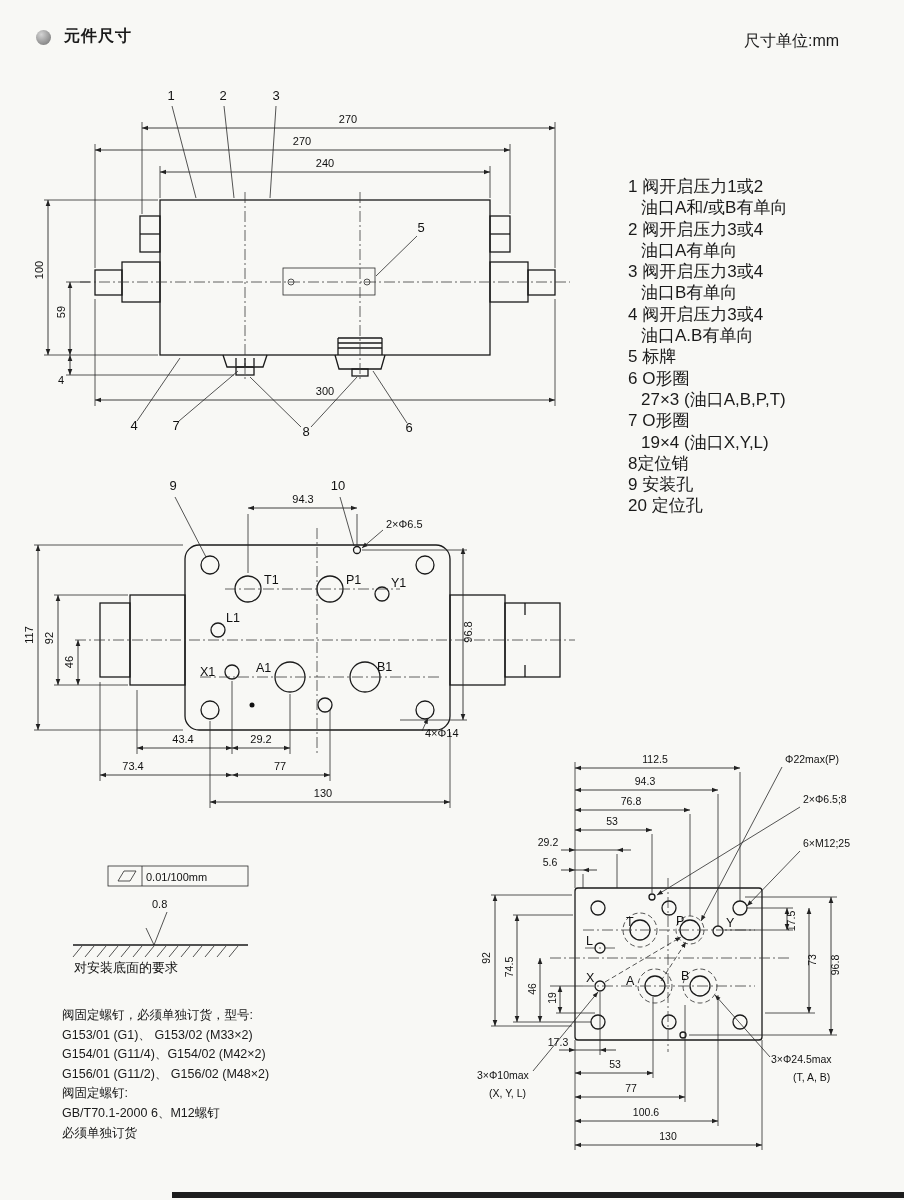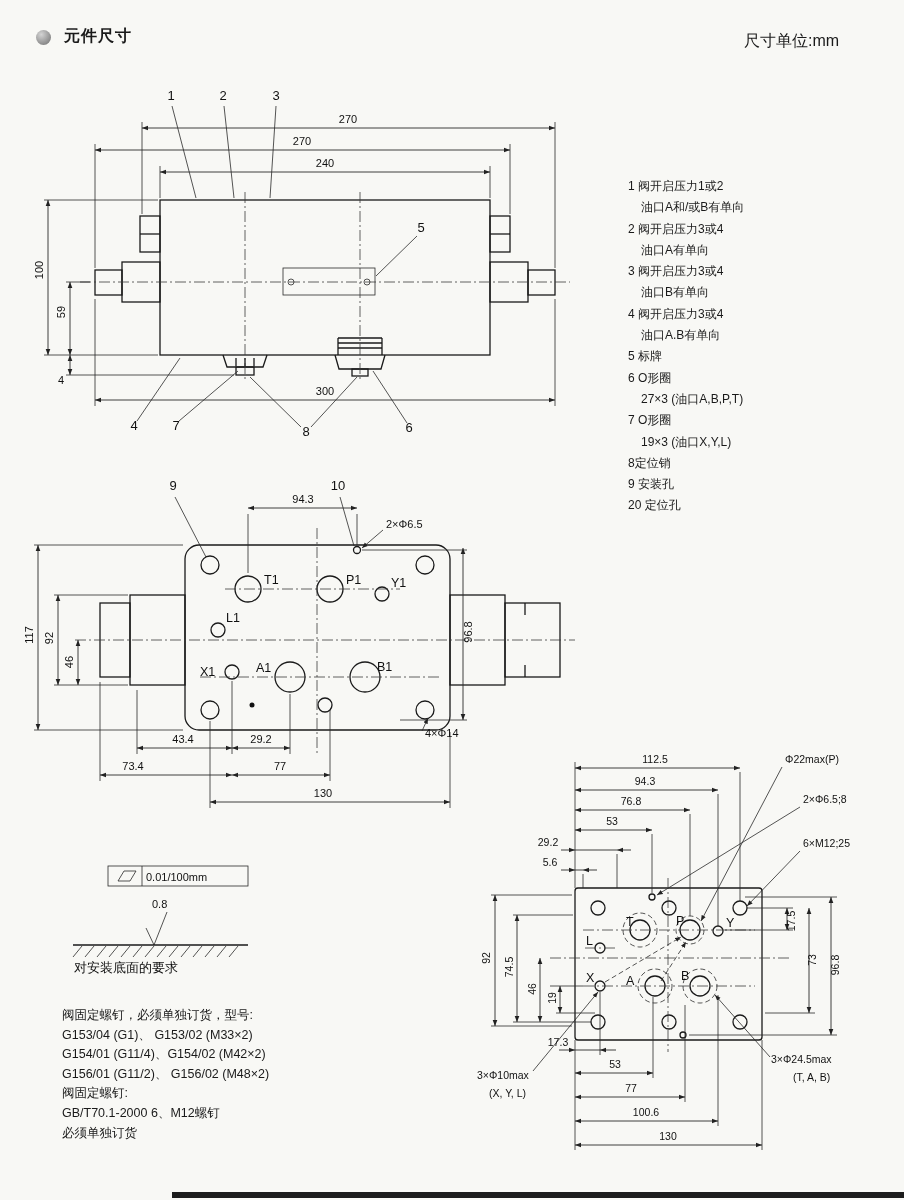--- a/index.html
+++ b/index.html
@@ -2,21 +2,21 @@
 <html><head>
 <meta charset="utf-8">
 <style>
   *{margin:0;padding:0;box-sizing:border-box}
   body{background:#9a9a9a}
   .page{position:relative;width:904px;height:1200px;background:#f8f8f5;font-family:"Liberation Sans","DejaVu Sans",sans-serif;color:#1a1a1a;overflow:hidden;margin:0 auto}
   .abs{position:absolute}
   .title{position:absolute;left:64px;top:26px;font-size:16px;font-weight:bold;letter-spacing:1px}
   .bullet{position:absolute;left:36px;top:30px;width:15px;height:15px;border-radius:50%;background:radial-gradient(circle at 35% 30%,#d4d4d4,#878787 75%)}
   .unit{position:absolute;left:744px;top:31px;font-size:16px}
-  .legend{position:absolute;left:628px;top:176px;font-size:12px;line-height:21.3px;white-space:nowrap}
+  .legend{position:absolute;left:628px;top:176px;font-size:17px;line-height:21.3px;white-space:nowrap}
   .legend .ind{padding-left:13px}
   .notes{position:absolute;left:62px;top:1006px;font-size:12.5px;line-height:19.6px;white-space:nowrap}
   sub{font-size:9px}
   svg{overflow:visible}
   .ol{stroke:#1a1a1a;stroke-width:1.3;fill:none}
   .thin{stroke:#2a2a2a;stroke-width:0.8;fill:none}
   .dim{stroke:#2a2a2a;stroke-width:0.9;fill:none}
   .cl{stroke:#3a3a3a;stroke-width:0.8;fill:none;stroke-dasharray:11 3 2 3}
   .dash{stroke-dasharray:5 3}
   text{fill:#111;stroke:none;font-family:"Liberation Sans","DejaVu Sans",sans-serif}
@@ -134,21 +134,21 @@
     <div>2 阀开启压力3或4</div>
     <div class="ind">油口A有单向</div>
     <div>3 阀开启压力3或4</div>
     <div class="ind">油口B有单向</div>
     <div>4 阀开启压力3或4</div>
     <div class="ind">油口A.B有单向</div>
     <div>5 标牌</div>
     <div>6 O形圈</div>
     <div class="ind">27×3 (油口A,B,P,T)</div>
     <div>7 O形圈</div>
-    <div class="ind">19×3 (油口X,Y,L)</div>
+    <div class="ind">19×4 (油口X,Y,L)</div>
     <div>8定位销</div>
     <div>9 安装孔</div>
     <div>20 定位孔</div>
   </div>
 
   <svg class="abs" style="left:20px;top:470px" width="570" height="360" viewBox="0 0 570 360">
     <defs>
         <marker id="ar2" viewBox="0 0 10 10" refX="9" refY="5" markerWidth="8" markerHeight="8" orient="auto-start-reverse">
           <path d="M0,1.5 L9,5 L0,8.5 z" fill="#222"></path>
         </marker>
@@ -271,21 +271,21 @@
       <line x1="134" y1="88" x2="125" y2="99"></line>
         <line x1="146" y1="88" x2="137" y2="99"></line>
       <line x1="158" y1="88" x2="149" y2="99"></line>
         <line x1="170" y1="88" x2="161" y2="99"></line>
     </g>
     <text x="6" y="114" style="font-size:13px">对安装底面的要求</text>
   </svg>
 
   <div class="notes">
     <div>阀固定螺钉，必须单独订货，型号:</div>
-    <div>G153/04 (G1)、 G153/02 (M33×2)</div>
+    <div>G153/01 (G1)、 G153/02 (M33×2)</div>
     <div>G154/01 (G11/4)、G154/02 (M42×2)</div>
     <div>G156/01 (G11/2)、 G156/02 (M48×2)</div>
     <div>阀固定螺钉:</div>
     <div>GB/T70.1-2000 6、M12螺钉</div>
     <div>必须单独订货</div>
   </div>
 
   <svg class="abs" style="left:455px;top:745px" width="449" height="420" viewBox="0 0 449 420">
     <defs>
         <marker id="ar3" viewBox="0 0 10 10" refX="9" refY="5" markerWidth="8" markerHeight="8" orient="auto-start-reverse">

